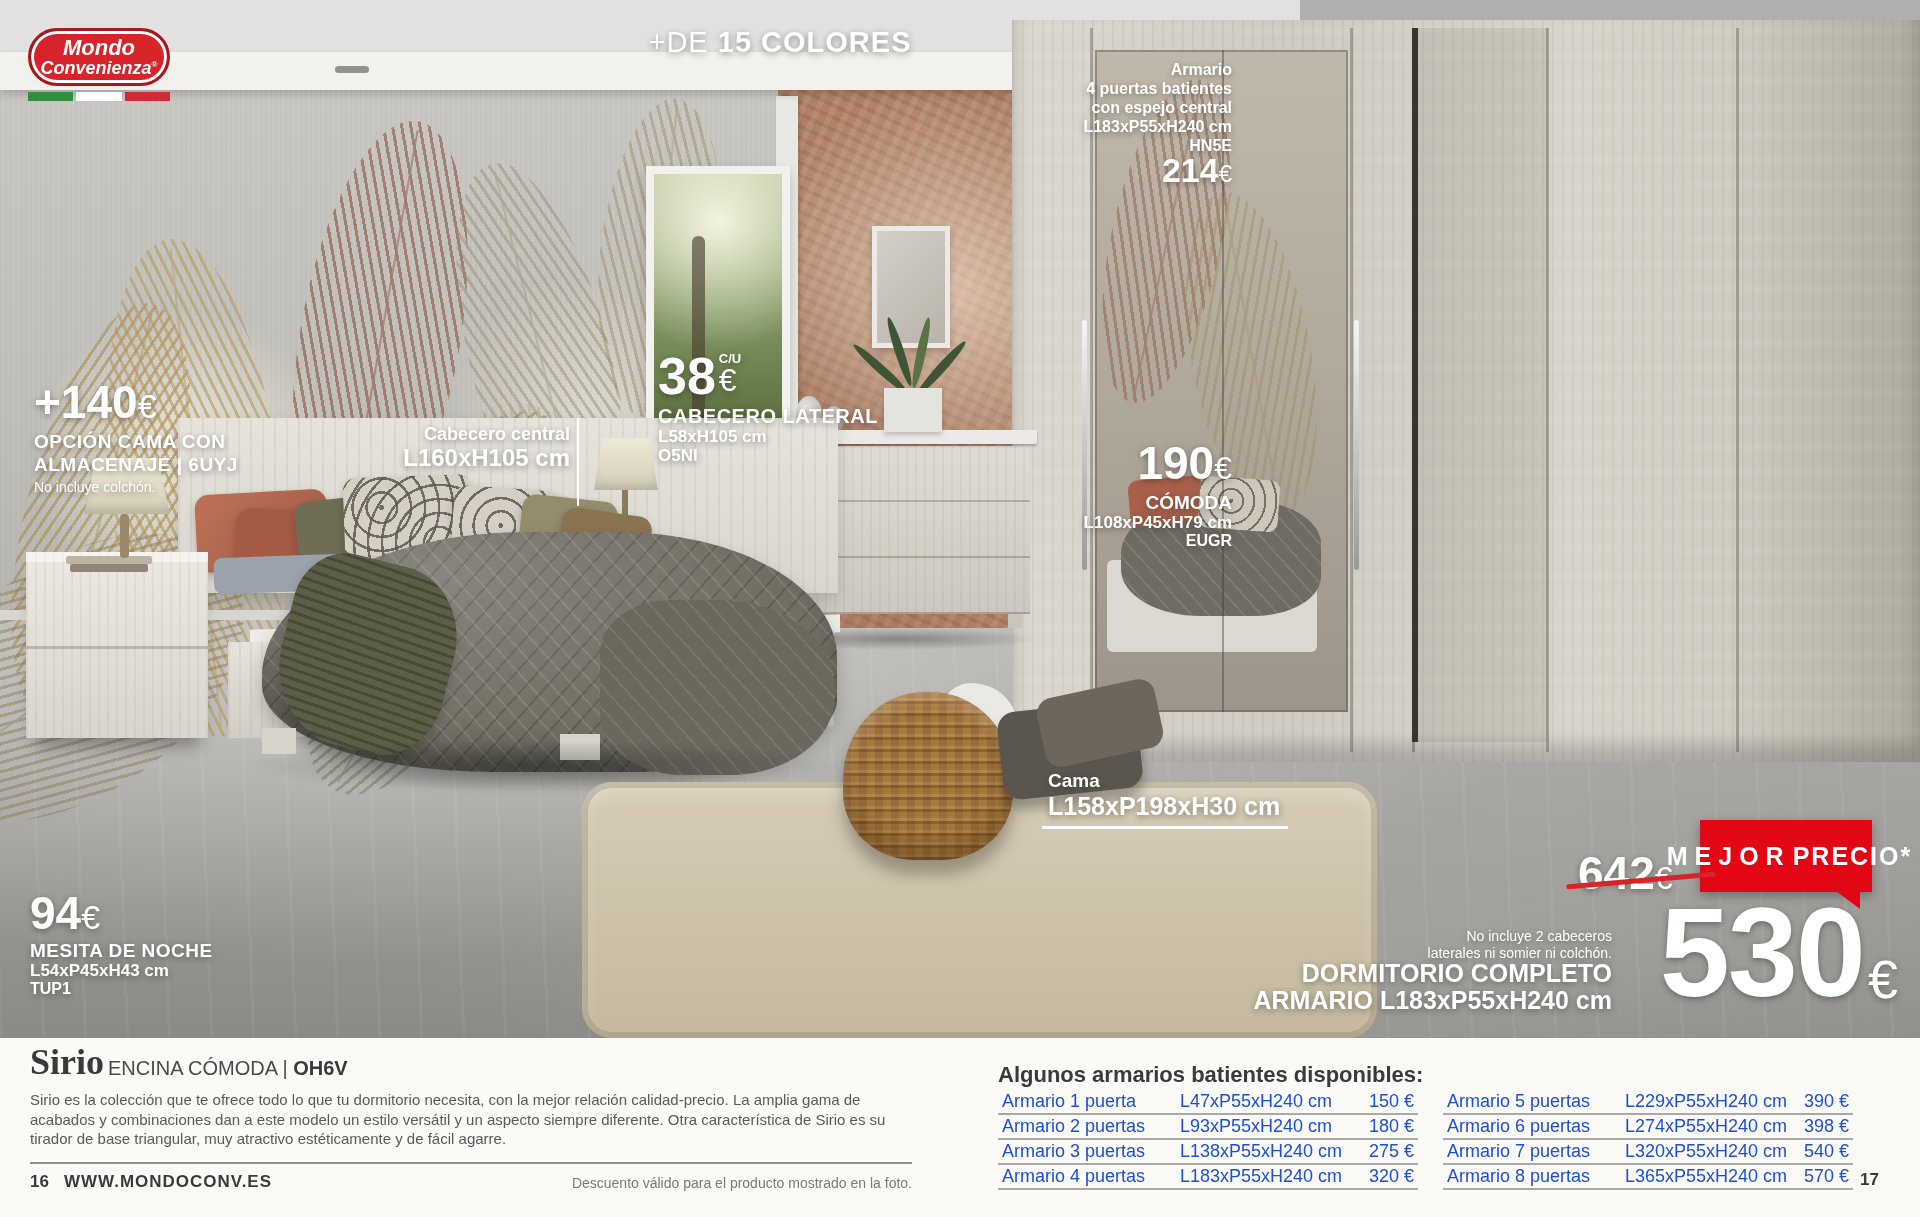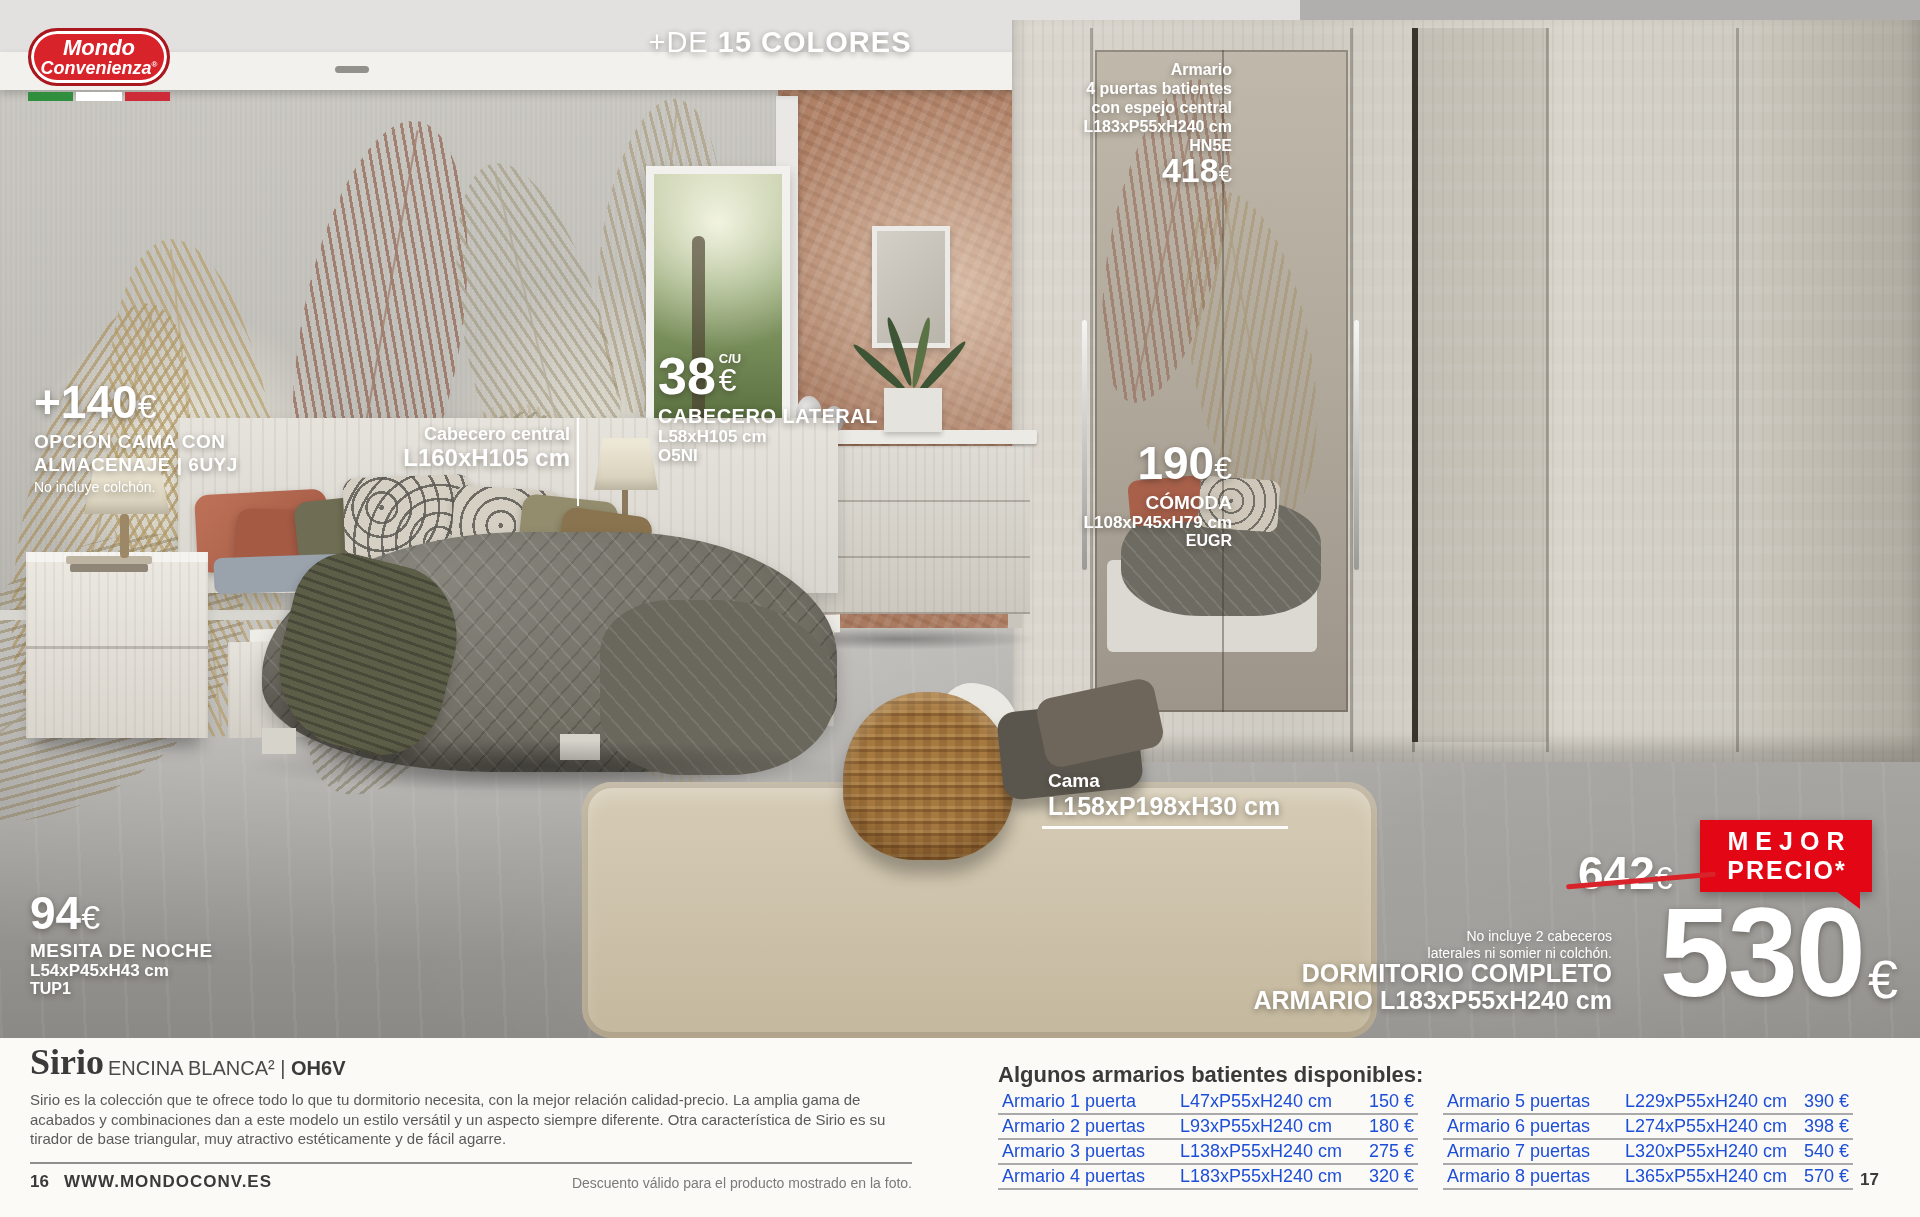--- a/index.html
+++ b/index.html
@@ -261,21 +261,21 @@
   .ms-block .eur { font-size:34px; font-weight:400; }
   .ms-block .n { font-size:19px; font-weight:700; line-height:21px; letter-spacing:.5px; }
   .ms-block .d { font-size:17px; font-weight:700; line-height:19px; }
   .ms-block .c { font-size:16px; font-weight:700; line-height:18px; }
 
   .old-price { left:1578px; top:846px; font-size:46px; font-weight:700; }
   .old-price .eur { font-size:32px; font-weight:400; }
   .strike { position:absolute; left:1566px; top:878px; width:150px; height:5px; background:var(--brand_red,#d8232a);
     transform:rotate(-5deg); border-radius:3px; z-index:21; }
   .badge { left:1700px; top:820px; width:172px; height:72px; background:var(--badge_red,#e30615);
-    display:flex; flex-direction:column; align-items:center; justify-content:center;
+    display:flex; flex-direction:row; align-items:center; justify-content:center;
     text-shadow:none; z-index:20; box-shadow:0 4px 10px rgba(0,0,0,.3); }
   .badge::after { content:""; position:absolute; right:12px; bottom:-17px; width:0; height:0;
     border-top:18px solid var(--badge_red,#e30615); border-left:24px solid transparent; }
   .badge .bl1 { font-size:25px; font-weight:800; letter-spacing:7px; padding-left:7px; }
   .badge .bl2 { font-size:25px; font-weight:800; letter-spacing:2px; padding-left:2px; }
   .deal-note { left:1362px; top:928px; width:250px; text-align:right; font-size:14px; line-height:17px; font-weight:400; }
   .deal-title { left:1212px; top:960px; width:400px; text-align:right; font-size:25px; font-weight:700; line-height:27px; }
   .big-price { left:1610px; top:890px; width:288px; display:flex; align-items:flex-end; justify-content:flex-end; line-height:1; }
   .big-price .num { font-size:126px; font-weight:700; letter-spacing:-2px; }
   .big-price .eur { font-size:54px; font-weight:400; margin-bottom:10px; margin-left:4px; }
@@ -415,21 +415,21 @@
       <span class="b">15 COLORES</span>
     </div>
 
     <div class="ov ward-offer">
       <div>Armario</div>
       <div>4 puertas batientes</div>
       <div>con espejo central</div>
       <div>L183xP55xH240 cm</div>
       <div>HN5E</div>
       <div class="price-row">
-        <span>418</span><span class="eur">€</span>
+        <span>214</span><span class="eur">€</span>
       </div>
     </div>
 
     <div class="ov storage">
       <div class="price-row">
         <span>+140</span><span class="eur">€</span>
       </div>
       <div class="l">OPCIÓN CAMA CON</div>
       <div class="l">ALMACENAJE | 6UYJ</div>
       <div class="note">No incluye colchón.</div>
@@ -496,21 +496,21 @@
     </div>
     <div class="ov big-price">
       <span class="num">530</span>
       <span class="eur">€</span>
     </div>
   </div>
 
   <div class="panel">
     <div class="col-title">Sirio</div>
     <div class="finish-row">
-      <span>ENCINA BLANCA²</span>
+      <span>ENCINA CÓMODA</span>
       <span>|</span>
       <span class="code">OH6V</span>
     </div>
     <div class="desc">Sirio es la colección que te ofrece todo lo que tu dormitorio necesita, con la mejor relación calidad-precio. La amplia gama de acabados y combinaciones dan a este modelo un estilo versátil y un aspecto siempre diferente. Otra característica de Sirio es su tirador de base triangular, muy atractivo estéticamente y de fácil agarre.</div>
     <div class="rule-left"></div>
     <div class="pg-left">16</div>
     <div class="site">WWW.MONDOCONV.ES</div>
     <div class="disclaimer">Descuento válido para el producto mostrado en la foto.</div>
     <div class="pg-right">17</div>
 

